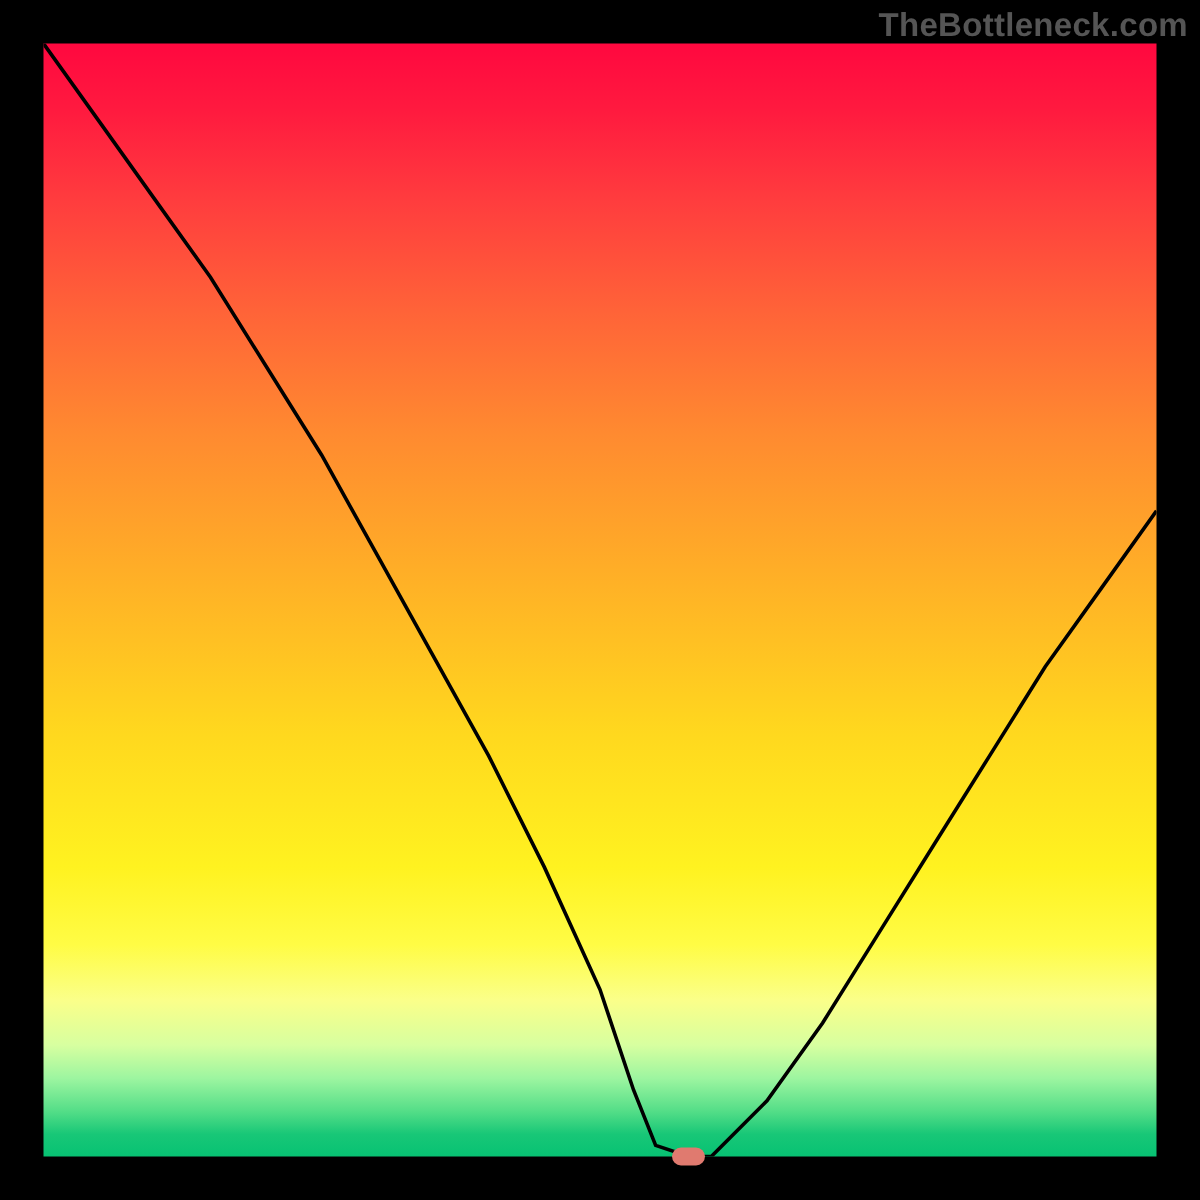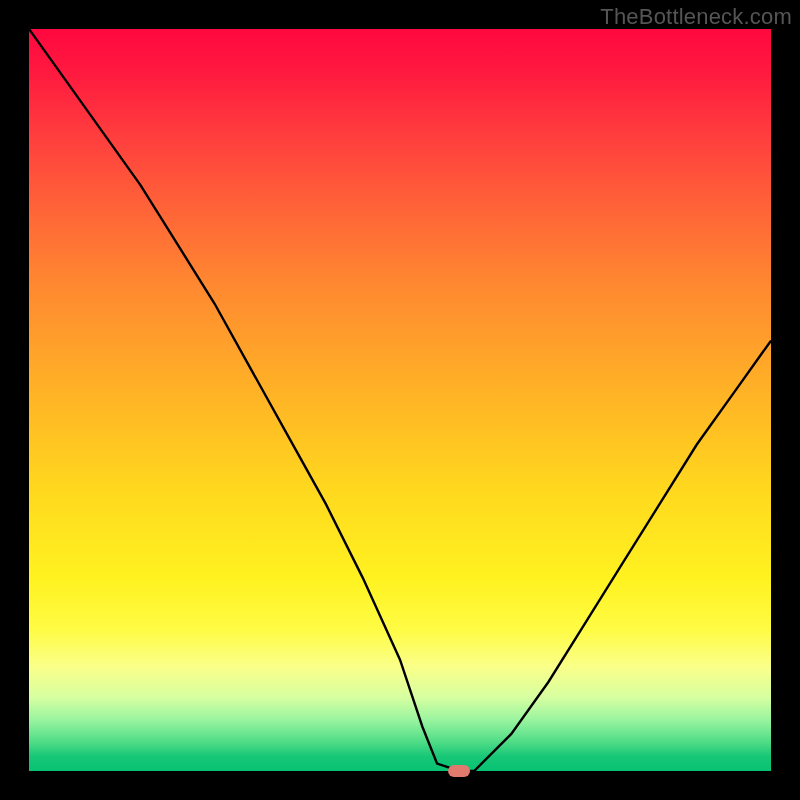--- a/index.html
+++ b/index.html
@@ -56,21 +56,21 @@
     height: 12px;
     border-radius: 6px;
     transform: translate(-50%, -50%);
   }
   .watermark {
     position: absolute;
     top: 4px;
     right: 8px;
     color: #555;
     font-size: 22px;
-    font-weight: 400;
+    font-weight: 700;
     letter-spacing: 0.2px;
     white-space: nowrap;
   }
 </style>
 </head>
 <body>
 
 <div class="frame">
 
   <div class="plot-area">

